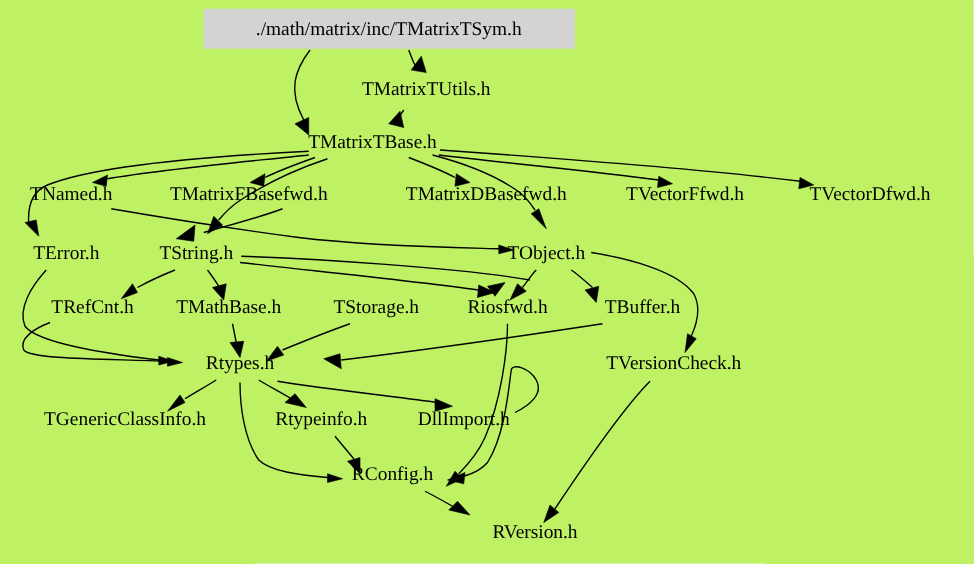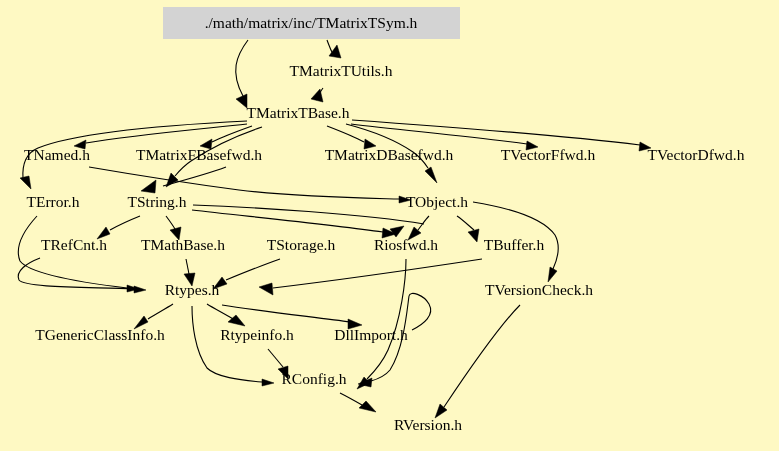--- a/index.html
+++ b/index.html
@@ -1,19 +1,19 @@
 <!DOCTYPE html>
 <html><head>
 <meta charset="utf-8">
 <style>
   html,body{margin:0;padding:0;background:#ffffff;}
   #page{
     position:relative;
     width:779px;height:451px;
-    background:#fef9c3;
+    background:#bef264;
     overflow:hidden;
     font-family:"Liberation Serif","DejaVu Serif",serif;
   }
   #graph{position:absolute;left:0;top:0;width:779px;height:451px;}
   .node-text{
     font-family:"Liberation Serif","DejaVu Serif",serif;
     font-size:15.5px;
     fill:#000000;
     text-anchor:middle;
     dominant-baseline:alphabetic;

